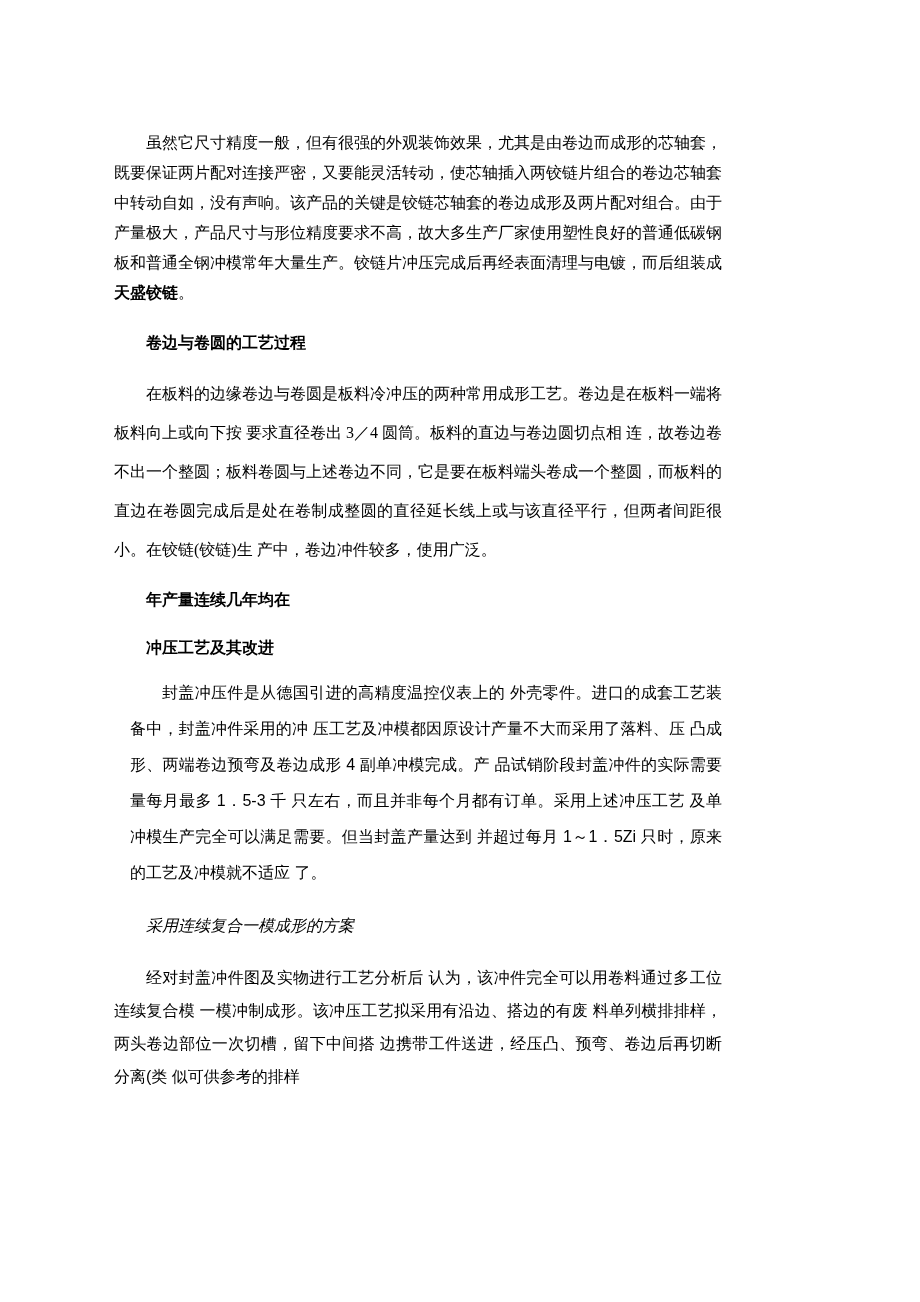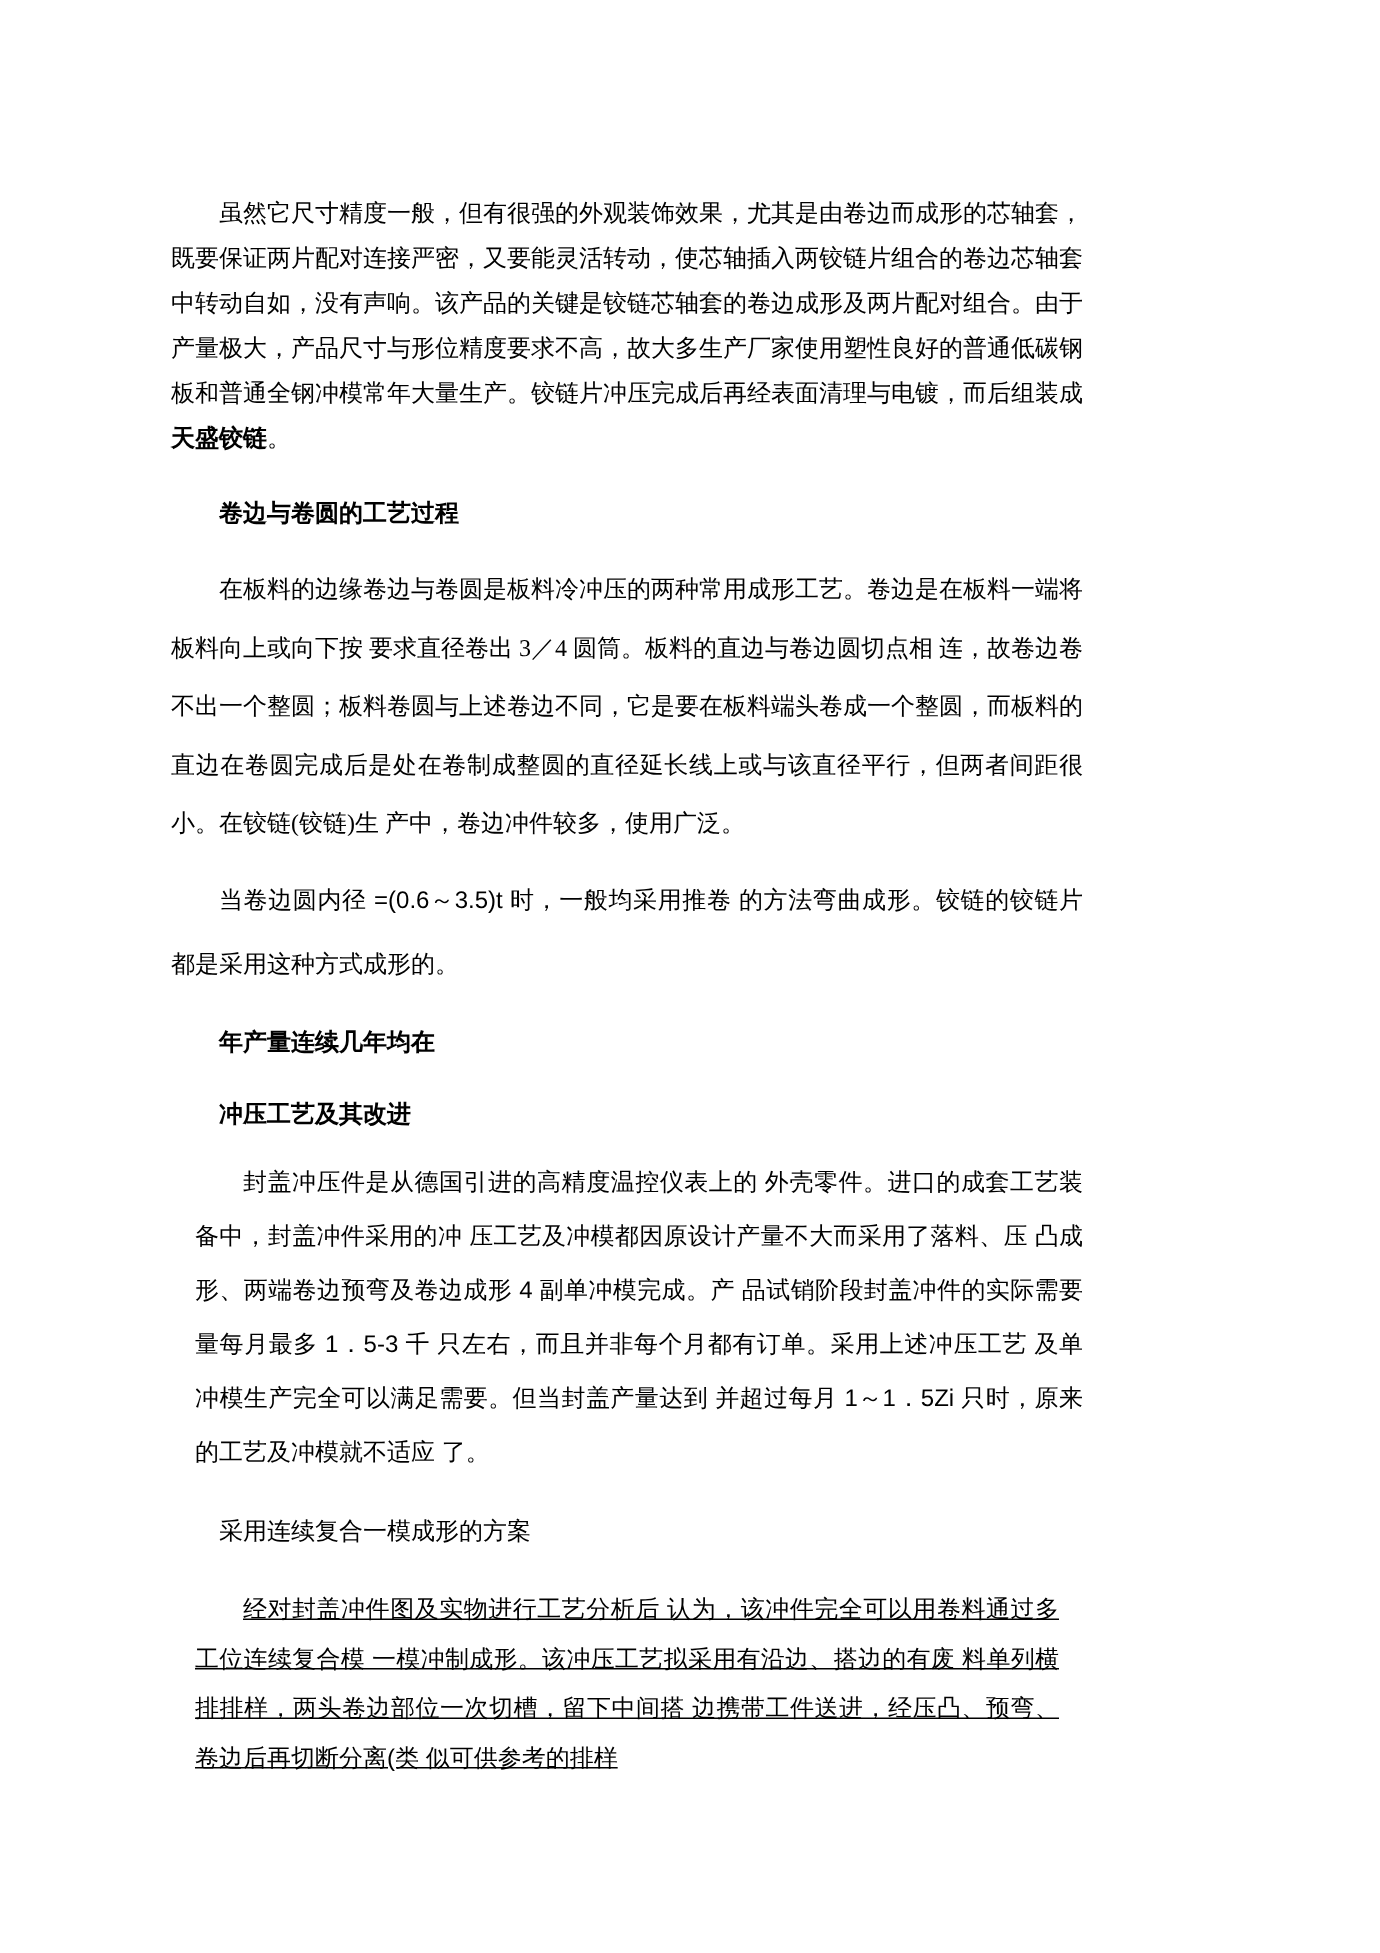--- a/index.html
+++ b/index.html
@@ -34,35 +34,34 @@
   }
   
   .p1 { line-height: 30px; margin: 0 0 6px 0; }
   .h1 { line-height: 30px; margin: 20px 0 16px 0; }
   .p2 { line-height: 39px; margin: 0 0 10px 0; font-family: Liberation Serif, serif; }
   .p3 { line-height: 43px; margin: 0 0 8px 0; }
   .h2 { line-height: 30px; margin: 16px 0 18px 0; }
   .p4 { line-height: 48px; margin: 0 0 2px 0; }
   .h3 { line-height: 30px; margin: 14px 0 12px 0; }
   .p5 { line-height: 36px; margin: 0 0 20px 16px; }
-  .p6 { line-height: 30px; margin: 18px 0 20px 0; }
-  .p7 { line-height: 33px; margin: 16px; text-decoration: underline; }
+  .p6 { line-height: 30px; margin: 18px 0 20px 0; font-style: italic; }
+  .p7 { line-height: 33px; margin: 0; }
 </style>
 </head>
 <body>
 
 <div class="doc">
 
   <p class="para p1"><span>虽然它尺寸精度一般，但有很强的外观装饰效果，尤其是由卷边而成形的芯轴套，既要保证两片配对连接严密，又要能灵活转动，使芯轴插入两铰链片组合的卷边芯轴套中转动自如，没有声响。该产品的关键是铰链芯轴套的卷边成形及两片配对组合。由于产量极大，产品尺寸与形位精度要求不高，故大多生产厂家使用塑性良好的普通低碳钢板和普通全钢冲模常年大量生产。铰链片冲压完成后再经表面清理与电镀，而后组装成</span><span class="run-bold">天盛铰链</span><span>。</span></p>
 
   <p class="heading h1"><span>卷边与卷圆的工艺过程</span></p>
 
   <p class="para p2"><span>在板料的边缘卷边与卷圆是板料冷冲压的两种常用成形工艺。卷边是在板料一端将板料向上或向下按 要求直径卷出 3／4 圆筒。板料的直边与卷边圆切点相 连，故卷边卷不出一个整圆；板料卷圆与上述卷边不同，它是要在板料端头卷成一个整圆，而板料的直边在卷圆完成后是处在卷制成整圆的直径延长线上或与该直径平行，但两者间距很小。在铰链(铰链)生 产中，卷边冲件较多，使用广泛。</span></p>
 
-  <p class="para p3"><span>当卷边圆内径 =(0.6～3.5)t 时，一般均采用推卷 的方法弯曲成形。铰链的铰链片都是采用这种方式成形的。</span></p>
 
   <p class="heading h2"><span>年产量连续几年均在</span></p>
 
 
   <p class="heading h3"><span>冲压工艺及其改进</span></p>
 
   <p class="para p5"><span>封盖冲压件是从德国引进的高精度温控仪表上的 外壳零件。进口的成套工艺装备中，封盖冲件采用的冲 压工艺及冲模都因原设计产量不大而采用了落料、压 凸成形、两端卷边预弯及卷边成形 4 副单冲模完成。产 品试销阶段封盖冲件的实际需要量每月最多 1．5-3 千 只左右，而且并非每个月都有订单。采用上述冲压工艺 及单冲模生产完全可以满足需要。但当封盖产量达到 并超过每月 1～1．5Zi 只时，原来的工艺及冲模就不适应 了。</span></p>
 
   <p class="para p6"><span>采用连续复合一模成形的方案</span></p>
 

